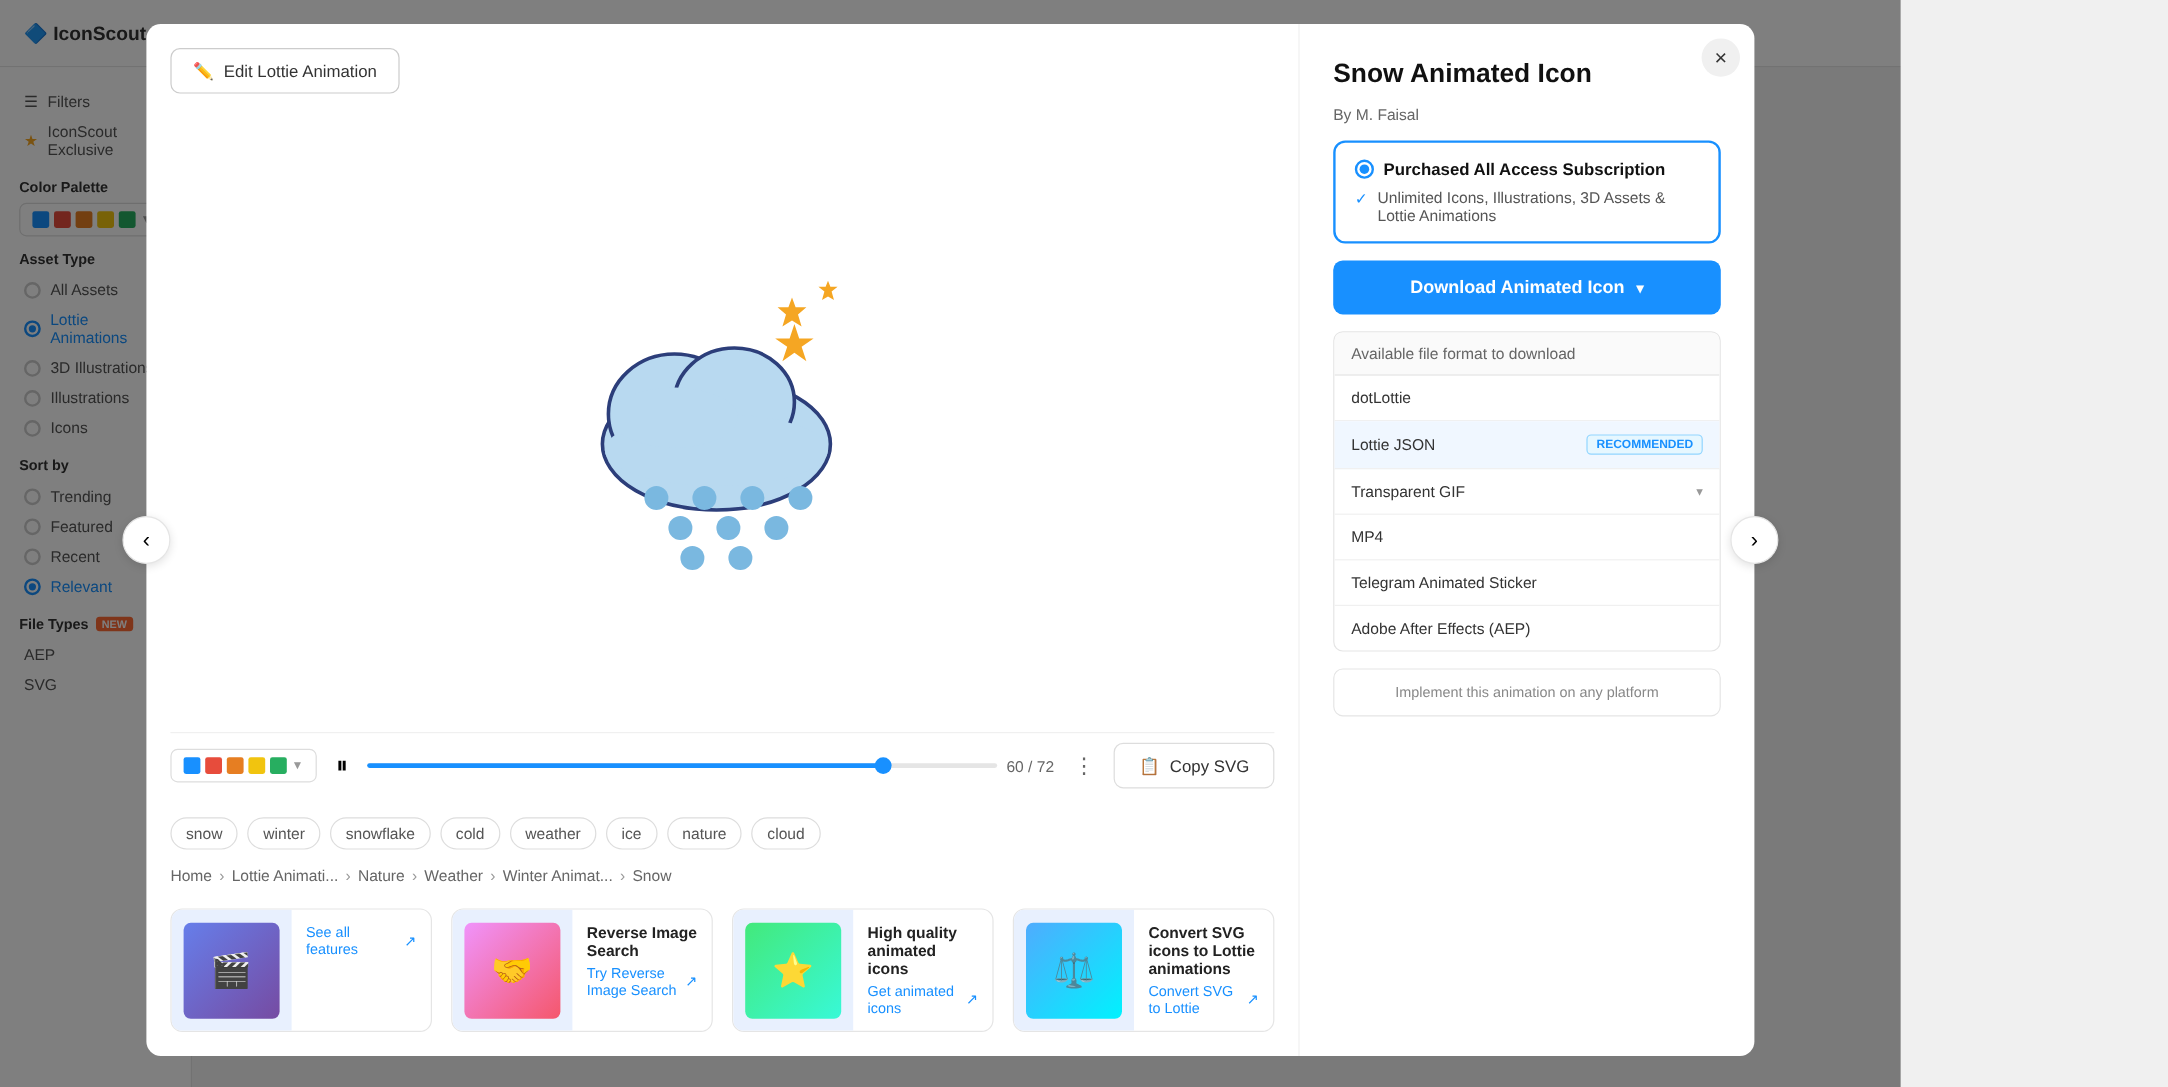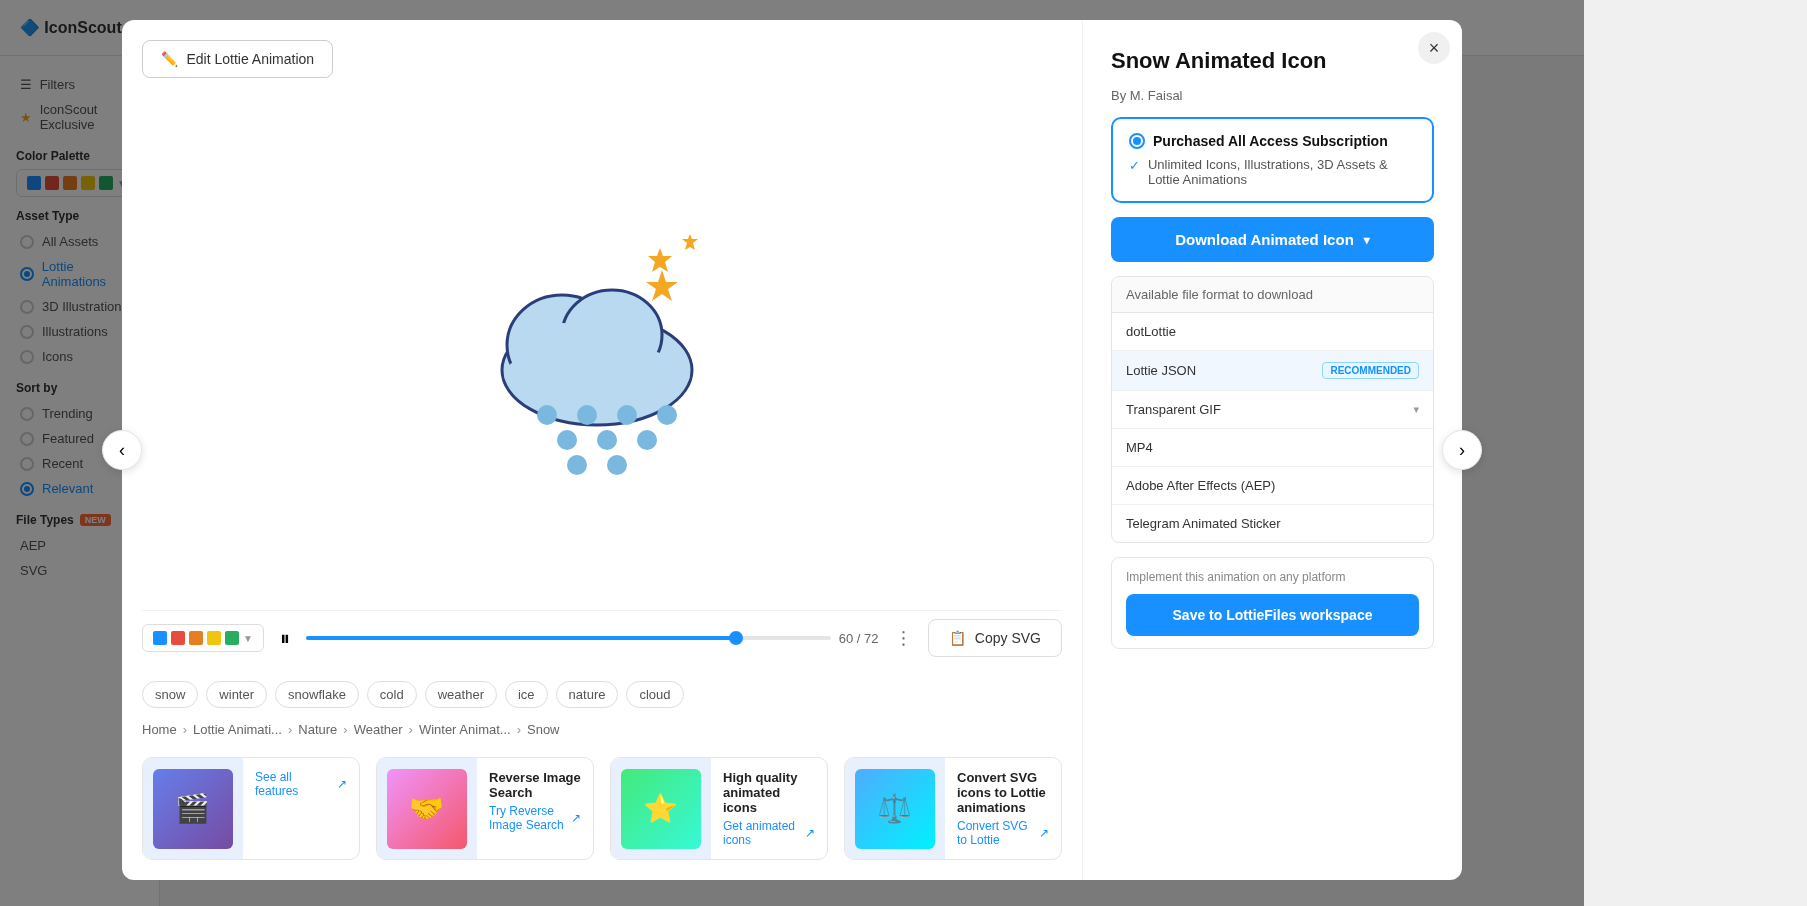--- a/index.html
+++ b/index.html
@@ -450,20 +450,21 @@
       overflow: hidden;
       padding: 12px 14px;
       display: flex;
       flex-direction: column;
       gap: 10px;
     }
 
     .implement-text {
       font-size: 12px;
       color: #888;
+      text-align: center;
     }
 
     
     .sidebar-section-title {
       font-size: 12px;
       font-weight: 600;
       color: #333;
       margin: 12px 0 6px;
     }
 
@@ -815,29 +816,28 @@
                 <span>Transparent GIF</span>
                 <span style="font-size:11px;color:#999;">▾</span>
               </div>
             </div>
 
             <div class="format-item">
               <span>MP4</span>
             </div>
 
             <div class="format-item">
+              <span>Telegram Animated Sticker</span>
+            </div>
+
+            <div class="format-item">
               <span>Adobe After Effects (AEP)</span>
-            </div>
-
-            <div class="format-item">
-              <span>Telegram Animated Sticker</span>
             </div>
           </div>
 
           <div class="save-section">
             <p class="implement-text">Implement this animation on any platform</p>
-            <button class="save-btn">Save to LottieFiles workspace</button>
           </div>
         </div>
       </div>
     </div>
   </div>
 </div>
 
 </body></html>

